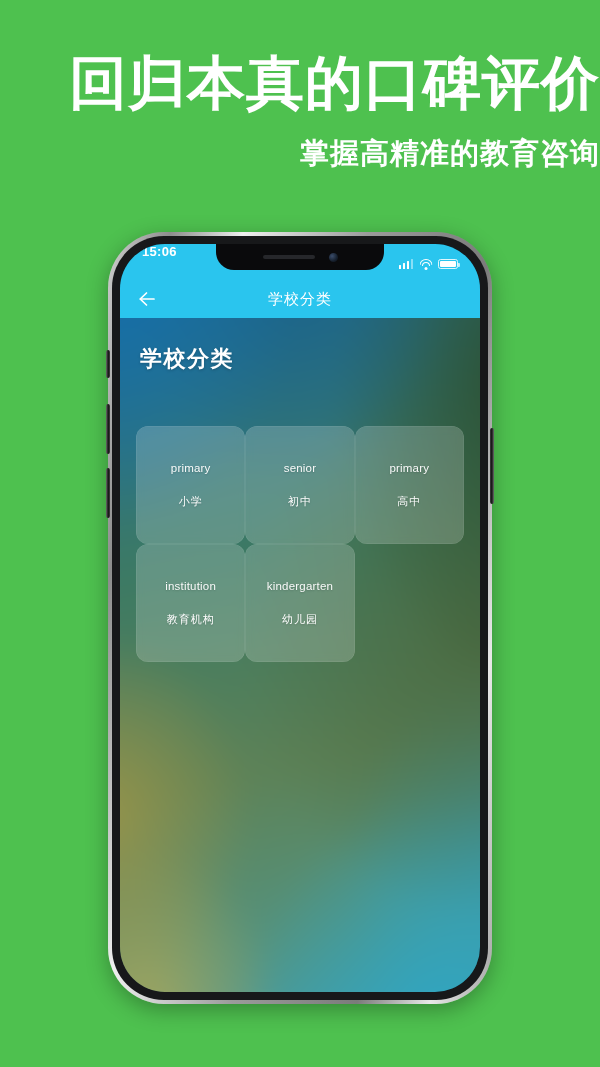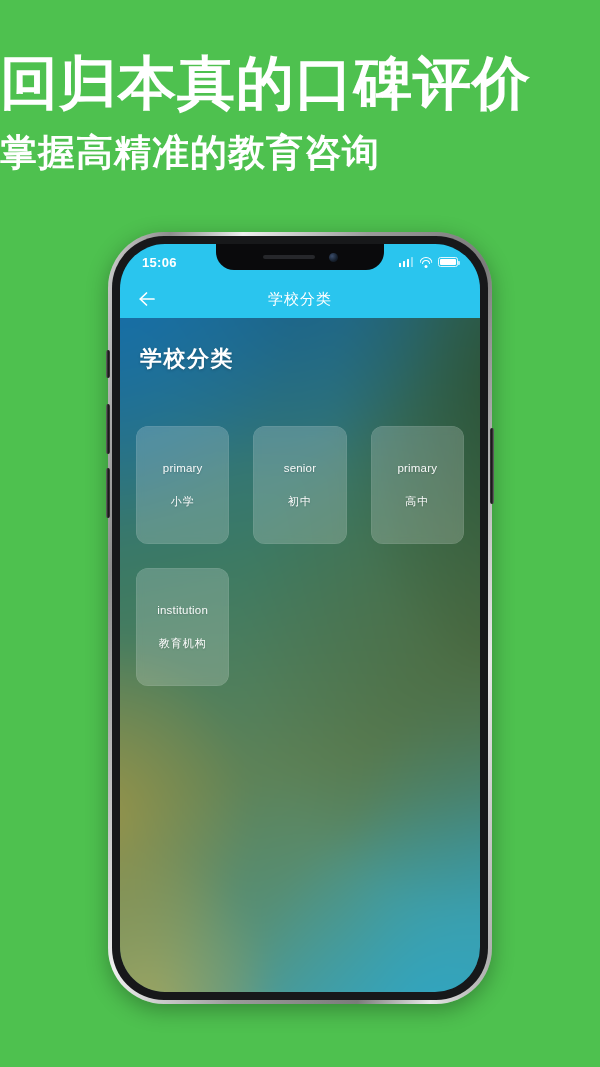--- a/index.html
+++ b/index.html
@@ -7,32 +7,32 @@
   html, body {
     width:600px; height:1067px;
     overflow:hidden;
     font-family:"Liberation Sans","DejaVu Sans",sans-serif;
   }
   body { background:#4ec14f; position:relative; }
 
   
   .promo {
     position:absolute; left:0; top:0; width:600px;
-    text-align:left; z-index:5;
+    text-align:right; z-index:5;
   }
   .promo-title {
     margin-top:50px;
     font-size:58px; line-height:66px;
     font-weight:700; color:#ffffff;
     letter-spacing:1px;
     white-space:nowrap;
   }
   .promo-sub {
     margin-top:20px;
-    font-size:37px; line-height:34px;
+    font-size:29px; line-height:34px;
     font-weight:700; color:#ffffff;
     letter-spacing:1px;
     white-space:nowrap;
   }
 
   
   .phone {
     position:absolute;
     left:108px; top:232px;
     width:384px; height:772px;
@@ -74,23 +74,24 @@
     display:flex; flex-direction:column;
   }
   .topbar {
     background:#2ac5ee;
     flex:0 0 auto;
     position:relative;
     z-index:3;
   }
   .statusbar {
     height:36px;
-    display:flex; align-items:center;
+    display:flex; 
     padding:0 22px 0 22px;
     color:#ffffff;
+    flex-direction:column;
   }
   .clock { font-size:13px; font-weight:700; letter-spacing:.3px; }
   .status-right {
     margin-left:auto;
     display:flex; align-items:center; gap:6px;
   }
   .sig { display:flex; align-items:flex-end; gap:1.5px; height:10px; }
   .sig i { display:block; width:2.5px; background:#ffffff; border-radius:.5px; }
   .sig i:nth-child(1){ height:4px; }
   .sig i:nth-child(2){ height:6px; }
@@ -180,21 +181,21 @@
     color:#ffffff;
     font-size:22px; font-weight:700;
     letter-spacing:1.5px;
     margin:26px 0 0 4px;
     text-shadow:0 1px 3px rgba(0,0,0,.22);
   }
 
   .grid {
     display:grid;
     grid-template-columns:repeat(3,1fr);
-    gap:24px;
+    gap:0;
     margin-top:52px;
   }
   .card {
     height:118px;
     border-radius:12px;
     background:rgba(255,255,255,.20);
     backdrop-filter:blur(4px);
     display:flex; flex-direction:column;
     align-items:center; justify-content:center;
     gap:20px;
@@ -297,20 +298,24 @@
                 <span class="card-en">primary</span>
                 <span class="card-cn">高中</span>
               </div>
 
 
               <div class="card">
                 <span class="card-en">institution</span>
                 <span class="card-cn">教育机构</span>
               </div>
 
+              <div class="card">
+                <span class="card-en">kindergarten</span>
+                <span class="card-cn">幼儿园</span>
+              </div>
 
             </div>
           </div>
         </div>
 
       </div>
     </div>
   </div>
 </div>
 

